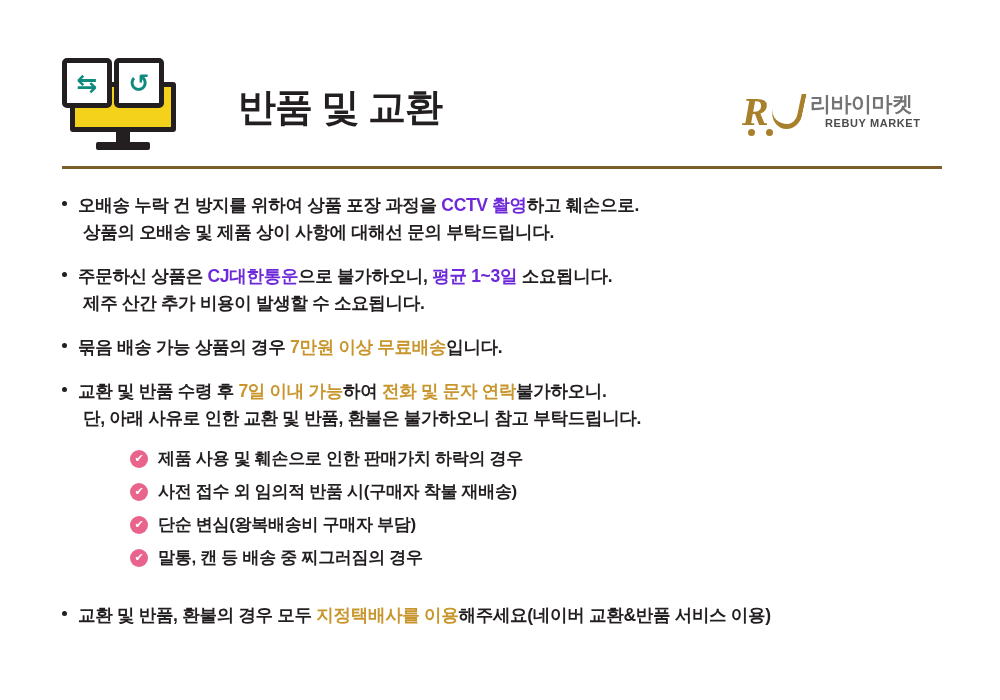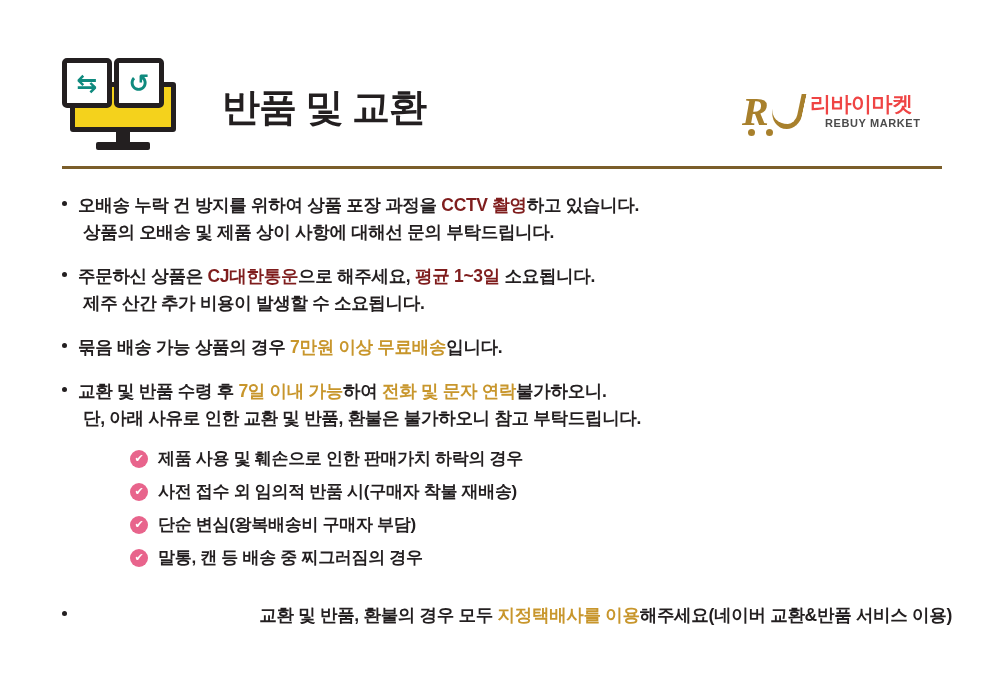--- a/index.html
+++ b/index.html
@@ -86,21 +86,21 @@
     font-size: 25px;
     line-height: 1;
     color: #0f8a7e;
     font-family: "DejaVu Sans", sans-serif;
     font-weight: bold;
   }
   .card-right span { color: #0f8a7e; }
 
   .header-title {
     position: absolute;
-    left: 160px;
+    left: 176px;
     top: 30px;
     font-size: 38px;
     font-weight: bold;
     letter-spacing: -1px;
     color: #231f20;
     font-family: "Liberation Sans", sans-serif;
   }
 
   .brand {
     position: absolute;
@@ -145,21 +145,21 @@
   }
   .brand-text {
     position: absolute;
     left: 68px;
     top: 4px;
     width: 132px;
   }
   .brand-name-ko {
     font-size: 21px;
     font-weight: bold;
-    color: #ef4444;
+    color: #737373;
     letter-spacing: -0.5px;
     line-height: 24px;
   }
   .brand-name-en {
     font-size: 11px;
     font-weight: bold;
     color: #4b4b4b;
     letter-spacing: 0.6px;
     line-height: 14px;
     padding-left: 15px;
@@ -201,21 +201,21 @@
     font-size: 17.5px;
     line-height: 27px;
     color: #231f20;
     font-weight: bold;
     letter-spacing: -0.3px;
     white-space: nowrap;
   }
   .line.sub {
     padding-left: 5px;
   }
-  .hl-teal { color: #7f1d1d; }
+  .hl-teal { color: #6d28d9; }
   .hl-gold { color: #c8962c; }
   .norm { font-weight: bold; }
 
   .check-list {
     margin-top: 10px;
     padding-left: 52px;
   }
   .check-item {
     position: relative;
     height: 33px;
@@ -236,21 +236,20 @@
     border-radius: 50%;
     background: #e8648c;
     color: #ffffff;
     font-size: 11px;
     line-height: 18px;
     text-align: center;
     font-family: "DejaVu Sans", sans-serif;
   }
   .last-block {
     margin-top: 28px;
-    text-align: right;
   }
 </style>
 </head>
 <body>
 
 <div class="page">
 
   <div class="header">
 
     <div class="header-icon">
@@ -280,28 +279,28 @@
       </div>
     </div>
   </div>
 
   <div class="header-rule"></div>
 
   <div class="content">
       <div class="bullet-block">
         <div class="bullet-dot"></div>
         <div class="bullet-lines">
-          <div class="line"><span class="norm">오배송 누락 건 방지를 위하여 상품 포장 과정을 </span><span class="hl-teal">CCTV 촬영</span><span class="norm">하고 있습니다.</span></div>
+          <div class="line"><span class="norm">오배송 누락 건 방지를 위하여 상품 포장 과정을 </span><span class="hl-teal">CCTV 촬영</span><span class="norm">하고 훼손으로.</span></div>
           <div class="line sub"><span class="norm">상품의 오배송 및 제품 상이 사항에 대해선 문의 부탁드립니다.</span></div>
         </div>
       </div>
       <div class="bullet-block">
         <div class="bullet-dot"></div>
         <div class="bullet-lines">
-          <div class="line"><span class="norm">주문하신 상품은 </span><span class="hl-teal">CJ대한통운</span><span class="norm">으로 해주세요, </span><span class="hl-teal">평균 1~3일</span><span class="norm"> 소요됩니다.</span></div>
+          <div class="line"><span class="norm">주문하신 상품은 </span><span class="hl-teal">CJ대한통운</span><span class="norm">으로 불가하오니, </span><span class="hl-teal">평균 1~3일</span><span class="norm"> 소요됩니다.</span></div>
           <div class="line sub"><span class="norm">제주 산간 추가 비용이 발생할 수 소요됩니다.</span></div>
         </div>
       </div>
       <div class="bullet-block">
         <div class="bullet-dot"></div>
         <div class="bullet-lines">
           <div class="line"><span class="norm">묶음 배송 가능 상품의 경우 </span><span class="hl-gold">7만원 이상 무료배송</span><span class="norm">입니다.</span></div>
         </div>
       </div>
       <div class="bullet-block">

